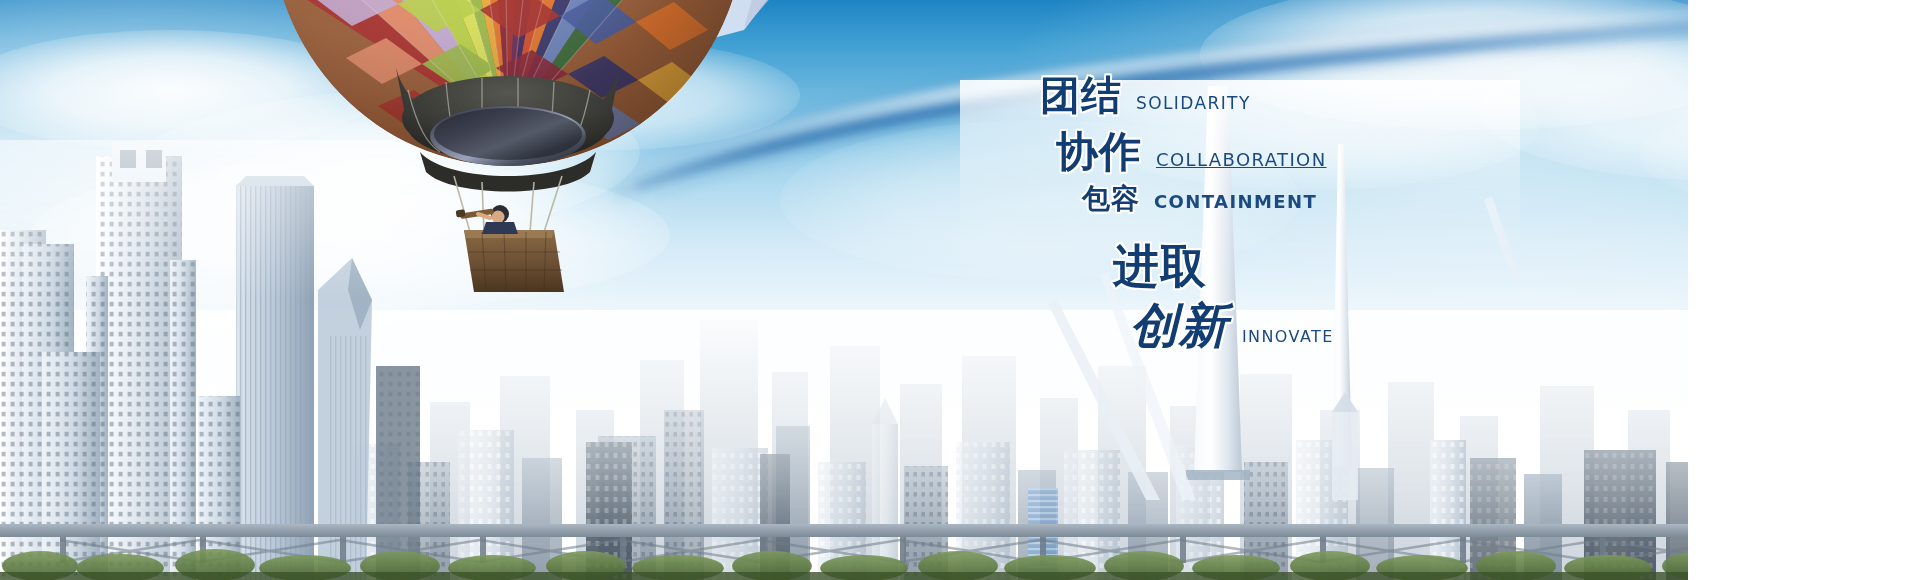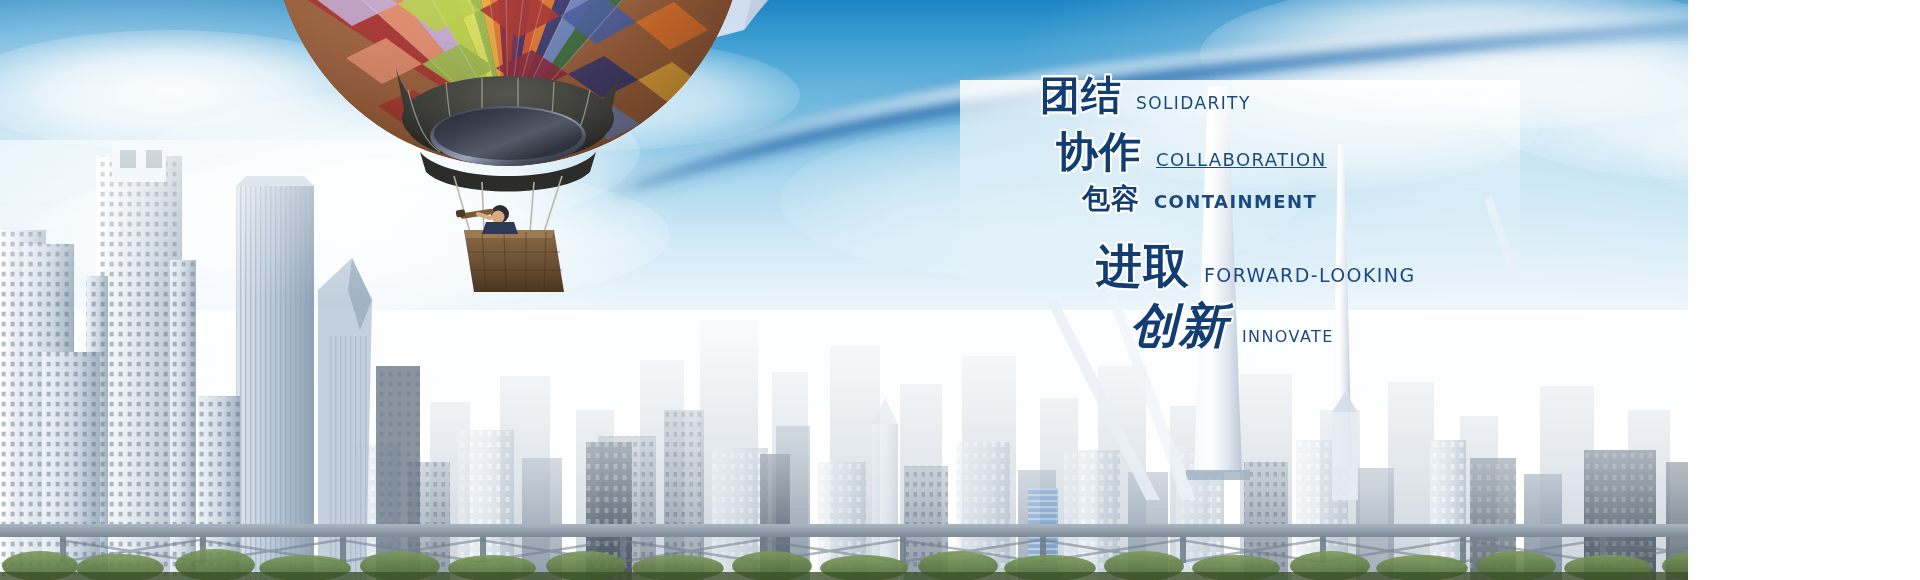--- a/index.html
+++ b/index.html
@@ -187,21 +187,21 @@
   .row-0 .value-en { font-size: 17px; }
 
   .row-1 { left: 16px;  top: 62px;  }
   .row-1 .value-cn { font-size: 42px; }
   .row-1 .value-en { font-size: 18px; text-decoration: underline; }
 
   .row-2 { left: 42px;  top: 118px; }
   .row-2 .value-cn { font-size: 28px; }
   .row-2 .value-en { font-size: 18px; font-weight: bold; }
 
-  .row-3 { left: 56px;  top: 174px; }
+  .row-3 { left: 73px;  top: 174px; }
   .row-3 .value-cn { font-size: 46px; }
   .row-3 .value-en { font-size: 19px; }
 
   .row-4 { left: 90px;  top: 232px; }
   .row-4 .value-cn { font-size: 48px; font-style: italic; }
   .row-4 .value-en { font-size: 16px; text-align: center; }
 </style>
 </head>
 <body>
 
@@ -750,21 +750,20 @@
       <span class="value-en">COLLABORATION</span>
     </div>
 
     <div class="value-row row-2">
       <span class="value-cn">包容</span>
       <span class="value-en">CONTAINMENT</span>
     </div>
 
     <div class="value-row row-3">
       <span class="value-cn">进取</span>
-      <span class="value-en">FORWARD-LOOKING</span>
     </div>
 
     <div class="value-row row-4">
       <span class="value-cn">创新</span>
       <span class="value-en">INNOVATE</span>
     </div>
 
   </div>
 
 </div>

